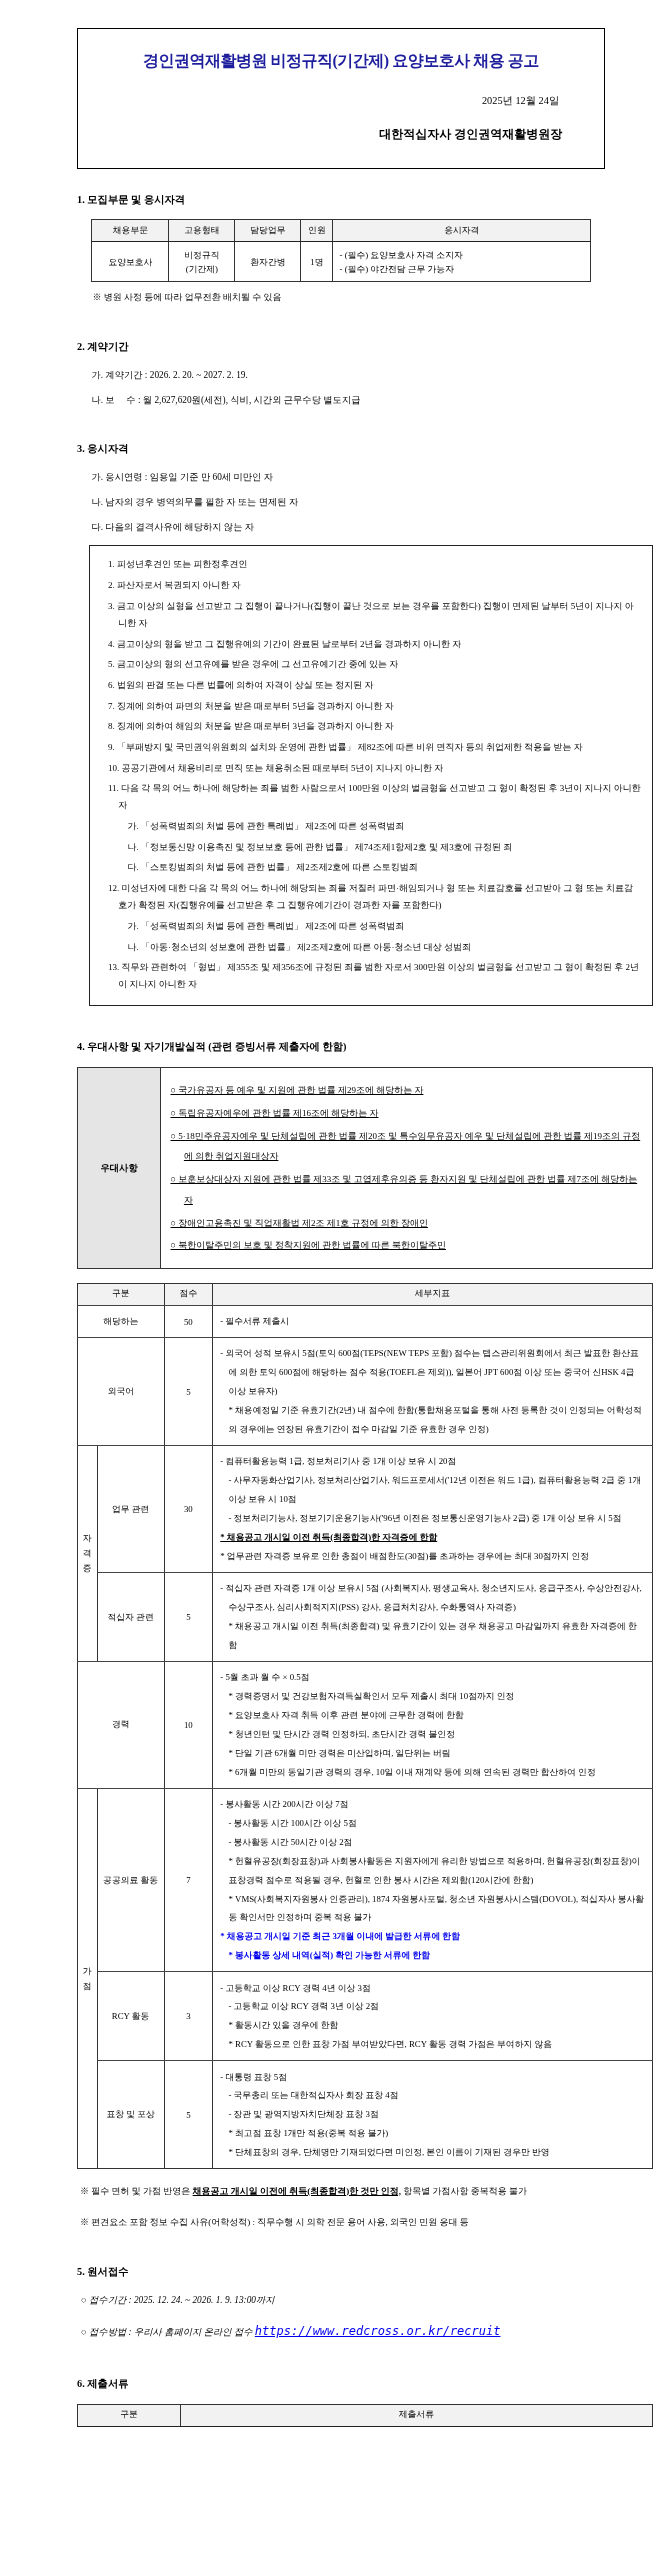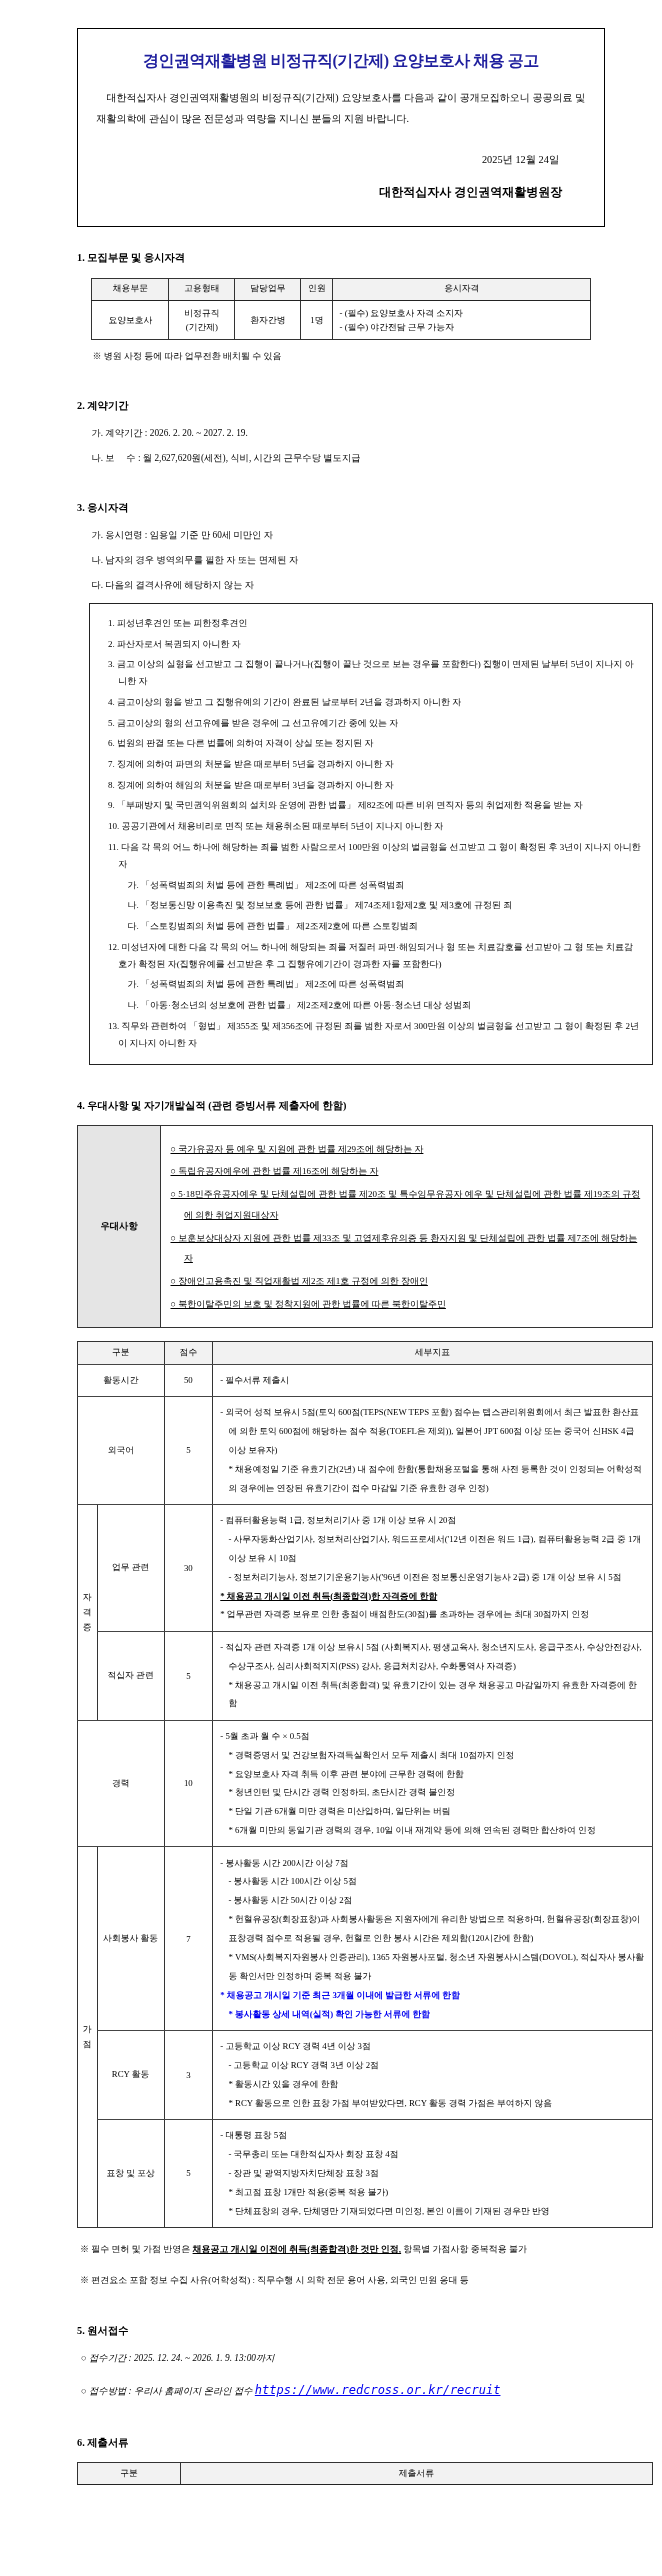--- a/index.html
+++ b/index.html
@@ -70,21 +70,20 @@
   .t-submit .s-label { width:103px; text-align:center; padding:12.4px 4.1px; }
   .t-submit .s-doc { padding:11.3px 8.2px; line-height:1.9; }
 </style>
 </head>
 <body>
 
 <div class="page">
 
   <div class="title-box">
     <div class="doc-title">경인권역재활병원 비정규직(기간제) 요양보호사 채용 공고</div>
-    <p class="intro">대한적십자사 경인권역재활병원의 비정규직(기간제) 요양보호사를 다음과 같이 공개모집하오니 공공의료 및 재활의학에 관심이 많은 전문성과 역량을 지니신 분들의 지원 바랍니다.</p>
     <div class="date-line">2025년 12월 24일</div>
     <div class="signer-line">대한적십자사 경인권역재활병원장</div>
   </div>
 
   <h2 class="sec-h first">1. 모집부문 및 응시자격</h2>
   <table class="t-recruit">
     <colgroup>
         <col class="c-part">
         <col class="c-type">
         <col class="c-duty">
@@ -169,21 +168,21 @@
       </colgroup>
     <thead>
       <tr>
         <th colspan="2">구분</th>
         <th>점수</th>
         <th>세부지표</th>
       </tr>
     </thead>
     <tbody>
       <tr>
-        <td colspan="2" class="lbl">활동시간</td>
+        <td colspan="2" class="lbl">해당하는</td>
         <td class="score">50</td>
         <td class="detail">
             <div class="prelines">- 필수서류 제출시</div>
           </td>
       </tr>
       <tr>
         <td colspan="2" class="lbl">외국어</td>
         <td class="score">5</td>
         <td class="detail">
             <div class="prelines">- 외국어 성적 보유시 5점(토익 600점(TEPS(NEW TEPS 포함) 점수는 텝스관리위원회에서 최근 발표한 환산표에 의한 토익 600점에 해당하는 점수 적용(TOEFL은 제외)), 일본어 JPT 600점 이상 또는 중국어 신HSK 4급 이상 보유자)
@@ -217,28 +216,28 @@
             <div class="prelines">- 5월 초과 월 수 × 0.5점
 * 경력증명서 및 건강보험자격득실확인서 모두 제출시 최대 10점까지 인정
 * 요양보호사 자격 취득 이후 관련 분야에 근무한 경력에 한함
 * 청년인턴 및 단시간 경력 인정하되, 초단시간 경력 불인정
 * 단일 기관 6개월 미만 경력은 미산입하며, 일단위는 버림
 * 6개월 미만의 동일기관 경력의 경우, 10일 이내 재계약 등에 의해 연속된 경력만 합산하여 인정</div>
           </td>
       </tr>
       <tr>
         <td class="glbl" rowspan="3">가점</td>
-        <td class="lbl">사회봉사 활동</td>
+        <td class="lbl">공공의료 활동</td>
         <td class="score">7</td>
         <td class="detail">
           <div class="prelines">- 봉사활동 시간 200시간 이상 7점
 - 봉사활동 시간 100시간 이상 5점
 - 봉사활동 시간 50시간 이상 2점
 * 헌혈유공장(회장표창)과 사회봉사활동은 지원자에게 유리한 방법으로 적용하며, 헌혈유공장(회장표창)이 표창경력 점수로 적용될 경우, 헌혈로 인한 봉사 시간은 제외함(120시간에 한함)
-* VMS(사회복지자원봉사 인증관리), 1365 자원봉사포털, 청소년 자원봉사시스템(DOVOL), 적십자사 봉사활동 확인서만 인정하며 중복 적용 불가</div>
+* VMS(사회복지자원봉사 인증관리), 1874 자원봉사포털, 청소년 자원봉사시스템(DOVOL), 적십자사 봉사활동 확인서만 인정하며 중복 적용 불가</div>
           <div class="prelines blue-note">* 채용공고 개시일 기준 최근 3개월 이내에 발급한 서류에 한함
 * 봉사활동 상세 내역(실적) 확인 가능한 서류에 한함</div>
         </td>
       </tr>
       <tr>
         <td class="lbl">RCY 활동</td>
         <td class="score">3</td>
         <td class="detail">
             <div class="prelines">- 고등학교 이상 RCY 경력 4년 이상 3점
 - 고등학교 이상 RCY 경력 3년 이상 2점

